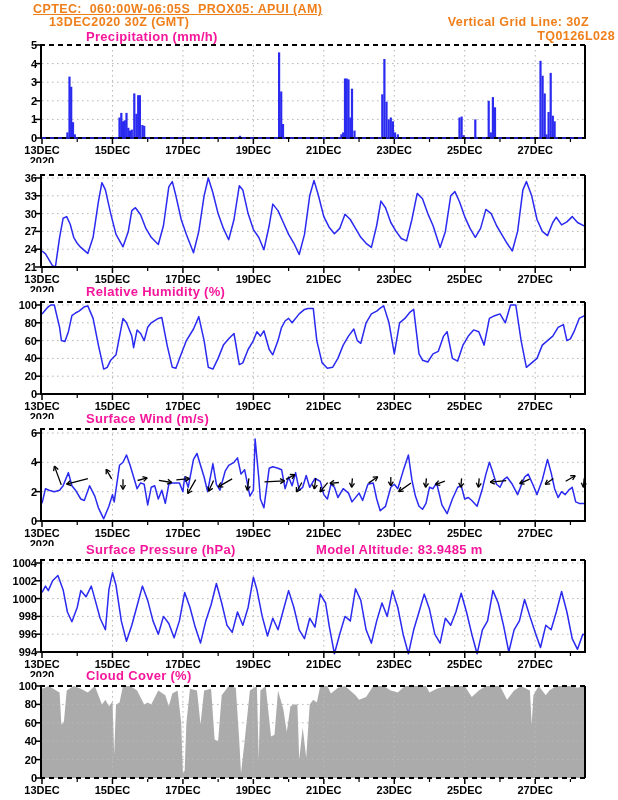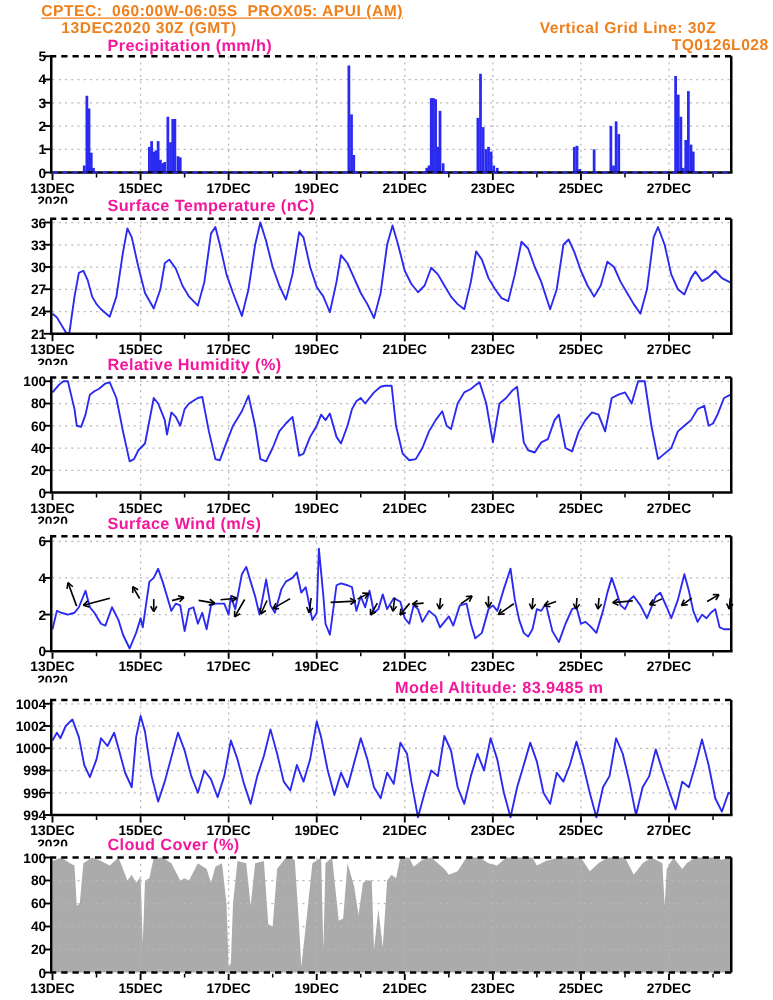--- a/index.html
+++ b/index.html
@@ -9,27 +9,27 @@
   .orange{color:#ef7f1b;}
   .ptitle{position:absolute;left:70px;font-weight:bold;font-size:13px;letter-spacing:.3px;color:#f5179b;white-space:pre;padding-left:16px;}
   svg text{font-family:"Liberation Sans",sans-serif;font-weight:bold;}
 </style>
 </head>
 <body>
 
 <div id="page">
   <div class="hdr orange" style="left:33px;top:2px;text-decoration:underline;">CPTEC:  060:00W-06:05S  PROX05: APUI (AM)</div>
   <div class="hdr orange" style="left:33px;top:15px;margin-left:16px;">13DEC2020 30Z (GMT)</div>
-  <div class="hdr orange" style="right:45px;top:15px;">Vertical Grid Line: 30Z</div>
+  <div class="hdr orange" style="right:29px;top:15px;">Vertical Grid Line: 30Z</div>
   <div class="ptitle" style="top:29px;">Precipitation (mm/h)</div>
   <div class="hdr orange" style="right:3px;top:29px;">TQ0126L028</div>
 
-  <div class="ptitle" style="top:157px;">Surface Temperature (nC)</div>
   <div class="ptitle" style="top:284px;">Relative Humidity (%)</div>
   <div class="ptitle" style="top:411px;">Surface Wind (m/s)</div>
+  <div class="ptitle" style="top:542px;">Surface Pressure (hPa)</div>
   <div class="ptitle" style="top:542px;left:300px;">Model Altitude: 83.9485 m</div>
   <div class="ptitle" style="top:668px;">Cloud Cover (%)</div>
 
   <svg id="plots" width="618" height="800" style="position:absolute;left:0;top:0;">
       <g>
         <line x1="42" y1="119.4" x2="584" y2="119.4" stroke="#b8b8b8" stroke-width="1" stroke-dasharray="1.6 3.4"></line>
         <line x1="42" y1="100.8" x2="584" y2="100.8" stroke="#b8b8b8" stroke-width="1" stroke-dasharray="1.6 3.4"></line>
         <line x1="42" y1="82.2" x2="584" y2="82.2" stroke="#b8b8b8" stroke-width="1" stroke-dasharray="1.6 3.4"></line>
         <line x1="42" y1="63.599999999999994" x2="584" y2="63.599999999999994" stroke="#b8b8b8" stroke-width="1" stroke-dasharray="1.6 3.4"></line>
         <line x1="112.4582385440364" y1="45" x2="112.4582385440364" y2="138" stroke="#b8b8b8" stroke-width="1" stroke-dasharray="1.6 3.4"></line>

